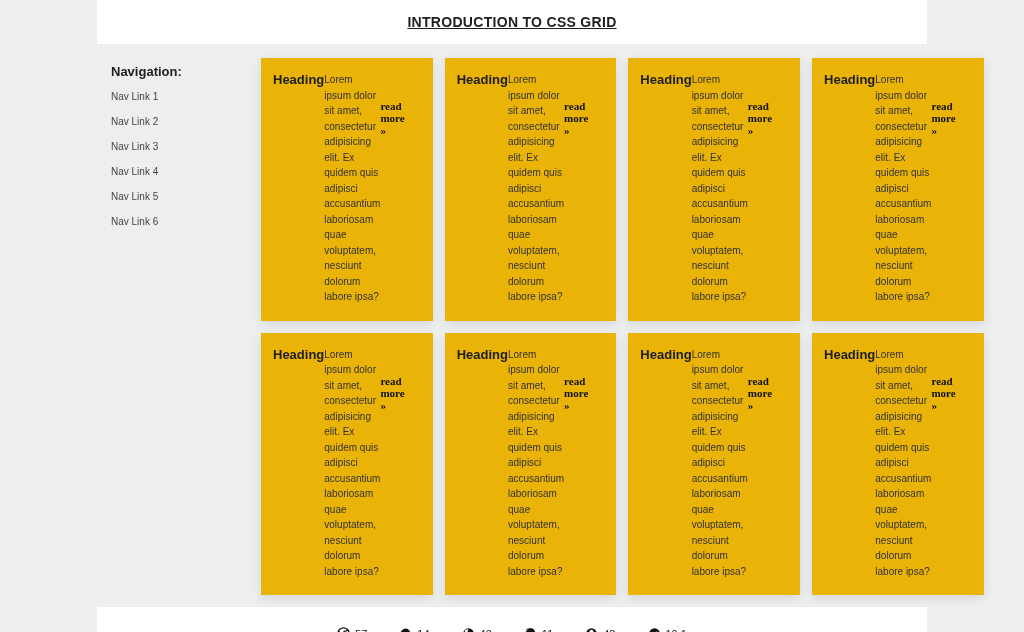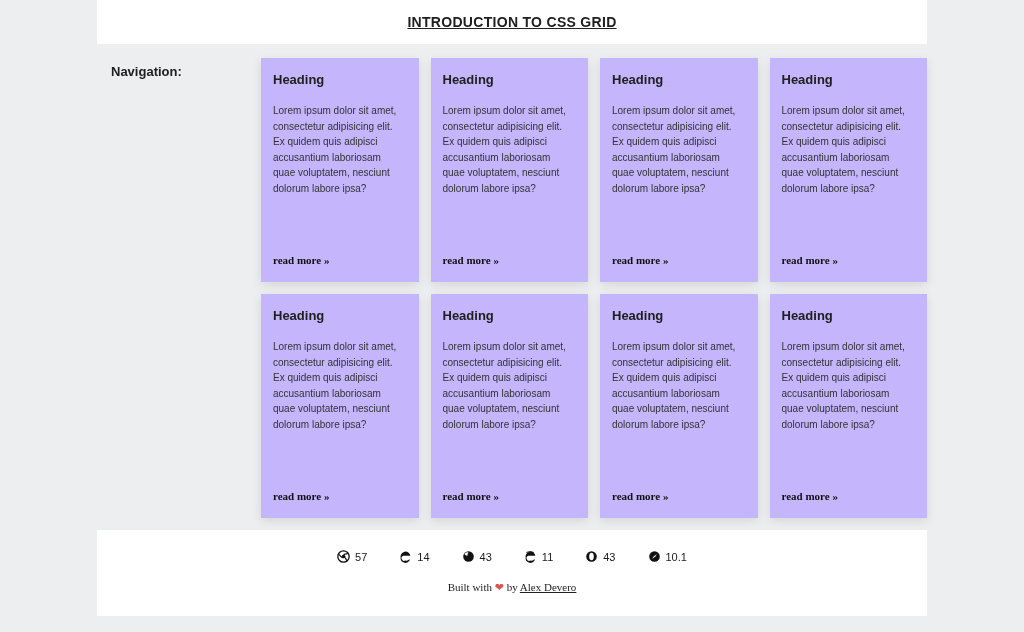--- a/index.html
+++ b/index.html
@@ -42,25 +42,25 @@
     color: #444;
     margin-bottom: 14px;
     cursor: pointer;
   }
   .cards {
     display: grid;
     grid-template-columns: repeat(4, 1fr);
     gap: 12px;
   }
   .card {
-    background: #c4b5fd;
+    background: #eab308;
     box-shadow: 0 3px 10px rgba(0,0,0,0.10);
-    padding: 14px 16px 16px 12px;
+    padding: 14px 28px 16px 12px;
     display: flex;
-    flex-direction: column;
+    flex-direction: row;
     min-height: 224px;
   }
   .card h3 {
     font-size: 13px;
     font-weight: bold;
     margin-bottom: 16px;
   }
   .card p {
     font-size: 10px;
     line-height: 1.55;
@@ -110,20 +110,28 @@
 <div class="wrapper">
 
   <header class="header">
     <span>INTRODUCTION TO CSS GRID</span>
   </header>
 
   <div class="main">
 
     <aside class="sidebar">
       <h2>Navigation:</h2>
+      <ul>
+        <li>Nav Link 1</li>
+        <li>Nav Link 2</li>
+        <li>Nav Link 3</li>
+        <li>Nav Link 4</li>
+        <li>Nav Link 5</li>
+        <li>Nav Link 6</li>
+      </ul>
     </aside>
 
     <section class="cards">
 
       <article class="card">
         <h3>Heading</h3>
         <p>Lorem ipsum dolor sit amet, consectetur adipisicing elit. Ex quidem quis adipisci accusantium laboriosam quae voluptatem, nesciunt dolorum labore ipsa?</p>
         <a href="#">read more »</a>
       </article>
       <article class="card">

